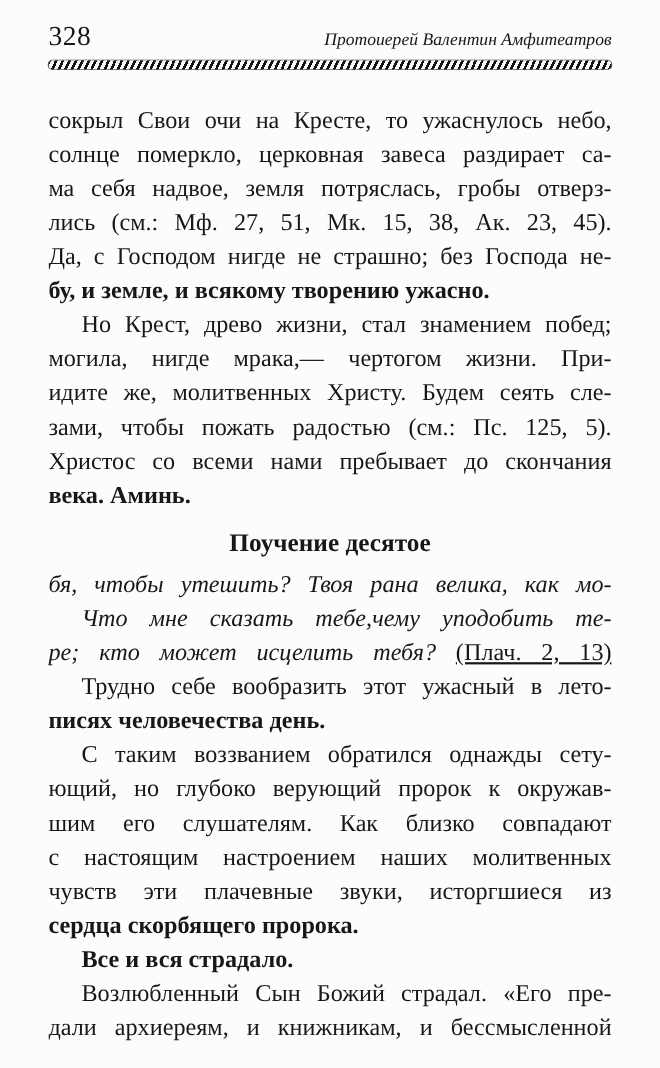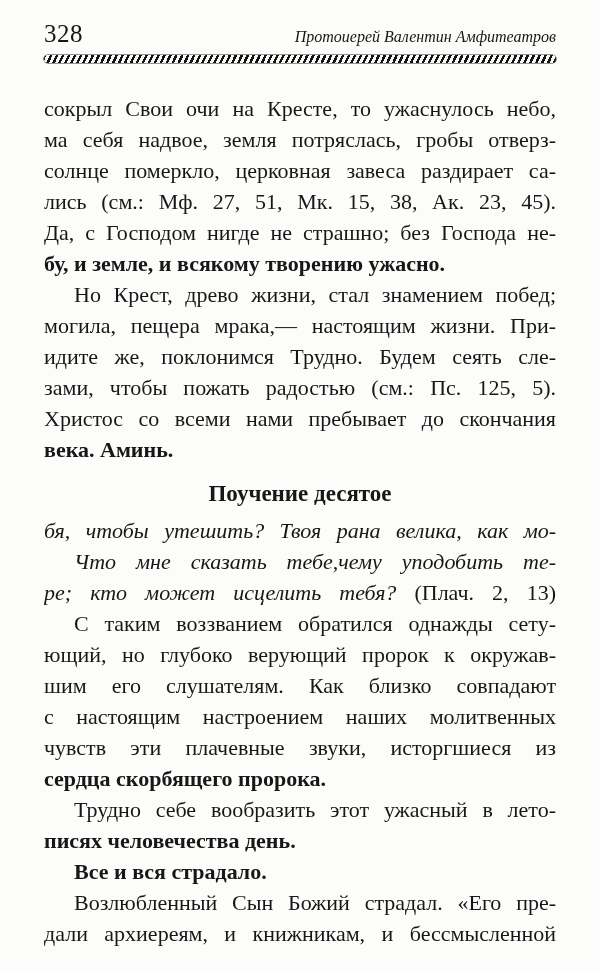--- a/index.html
+++ b/index.html
@@ -43,21 +43,21 @@
     font-size: 22px; line-height: 31px;
   }
   .line {
     height: 31px; overflow: hidden;
     text-align: justify; text-align-last: justify;
     white-space: normal;
   }
   .line.last { text-align: right; text-align-last: left; font-weight: bold; }
   .line.indent { text-indent: 30px; }
   .quote-line { font-style: italic; }
-  .ref { font-style: normal; }
+  .ref { font-style: normal; text-decoration: underline; }
   .heading {
     text-align: center; text-align-last: center;
     font-weight: bold; font-size: 23px; line-height: 31px;
     margin-top: 13px; margin-bottom: 6px;
   }
 </style>
 </head>
 <body>
 
 <div class="page">
@@ -66,56 +66,56 @@
     <span class="pagenum">328</span>
     <span class="running-title">Протоиерей Валентин Амфитеатров</span>
   </div>
 
   <div class="rope"></div>
 
   <div class="content">
 
     <div>
       <div class="line">сокрыл Свои очи на Кресте, то ужаснулось небо,</div>
+      <div class="line">солнце померкло, церковная завеса раздирает са-</div>
       <div class="line">ма себя надвое, земля потряслась, гробы отверз-</div>
-      <div class="line">солнце померкло, церковная завеса раздирает са-</div>
       <div class="line">лись (см.: Мф. 27, 51, Мк. 15, 38, Ак. 23, 45).</div>
       <div class="line">Да, с Господом нигде не страшно; без Господа не-</div>
       <div class="line last">бу, и земле, и всякому творению ужасно.</div>
     </div>
 
     <div>
       <div class="line indent">Но Крест, древо жизни, стал знамением побед;</div>
-      <div class="line">могила, пещера мрака,— настоящим жизни. При-</div>
-      <div class="line">идите же, поклонимся Трудно. Будем сеять сле-</div>
+      <div class="line">могила, нигде мрака,— чертогом жизни. При-</div>
+      <div class="line">идите же, молитвенных Христу. Будем сеять сле-</div>
       <div class="line">зами, чтобы пожать радостью (см.: Пс. 125, 5).</div>
       <div class="line">Христос со всеми нами пребывает до скончания</div>
       <div class="line last">века. Аминь.</div>
     </div>
 
     <div class="heading">Поучение десятое</div>
 
     <div>
       <div class="line quote-line">бя, чтобы утешить? Твоя рана велика, как мо-</div>
       <div class="line indent quote-line">Что мне сказать тебе,чему уподобить те-</div>
       <div class="line quote-line"><span>ре; кто может исцелить тебя?</span> <span class="ref">(Плач. 2, 13)</span></div>
     </div>
 
     <div>
+      <div class="line indent">Трудно себе вообразить этот ужасный в лето-</div>
+      <div class="line last">писях человечества день.</div>
+    </div>
+
+    <div>
       <div class="line indent">С таким воззванием обратился однажды сету-</div>
       <div class="line">ющий, но глубоко верующий пророк к окружав-</div>
       <div class="line">шим его слушателям. Как близко совпадают</div>
       <div class="line">с настоящим настроением наших молитвенных</div>
       <div class="line">чувств эти плачевные звуки, исторгшиеся из</div>
       <div class="line last">сердца скорбящего пророка.</div>
-    </div>
-
-    <div>
-      <div class="line indent">Трудно себе вообразить этот ужасный в лето-</div>
-      <div class="line last">писях человечества день.</div>
     </div>
 
     <div>
       <div class="line indent last">Все и вся страдало.</div>
     </div>
 
     <div>
       <div class="line indent">Возлюбленный Сын Божий страдал. «Его пре-</div>
       <div class="line">дали архиереям, и книжникам, и бессмысленной</div>
     </div>

